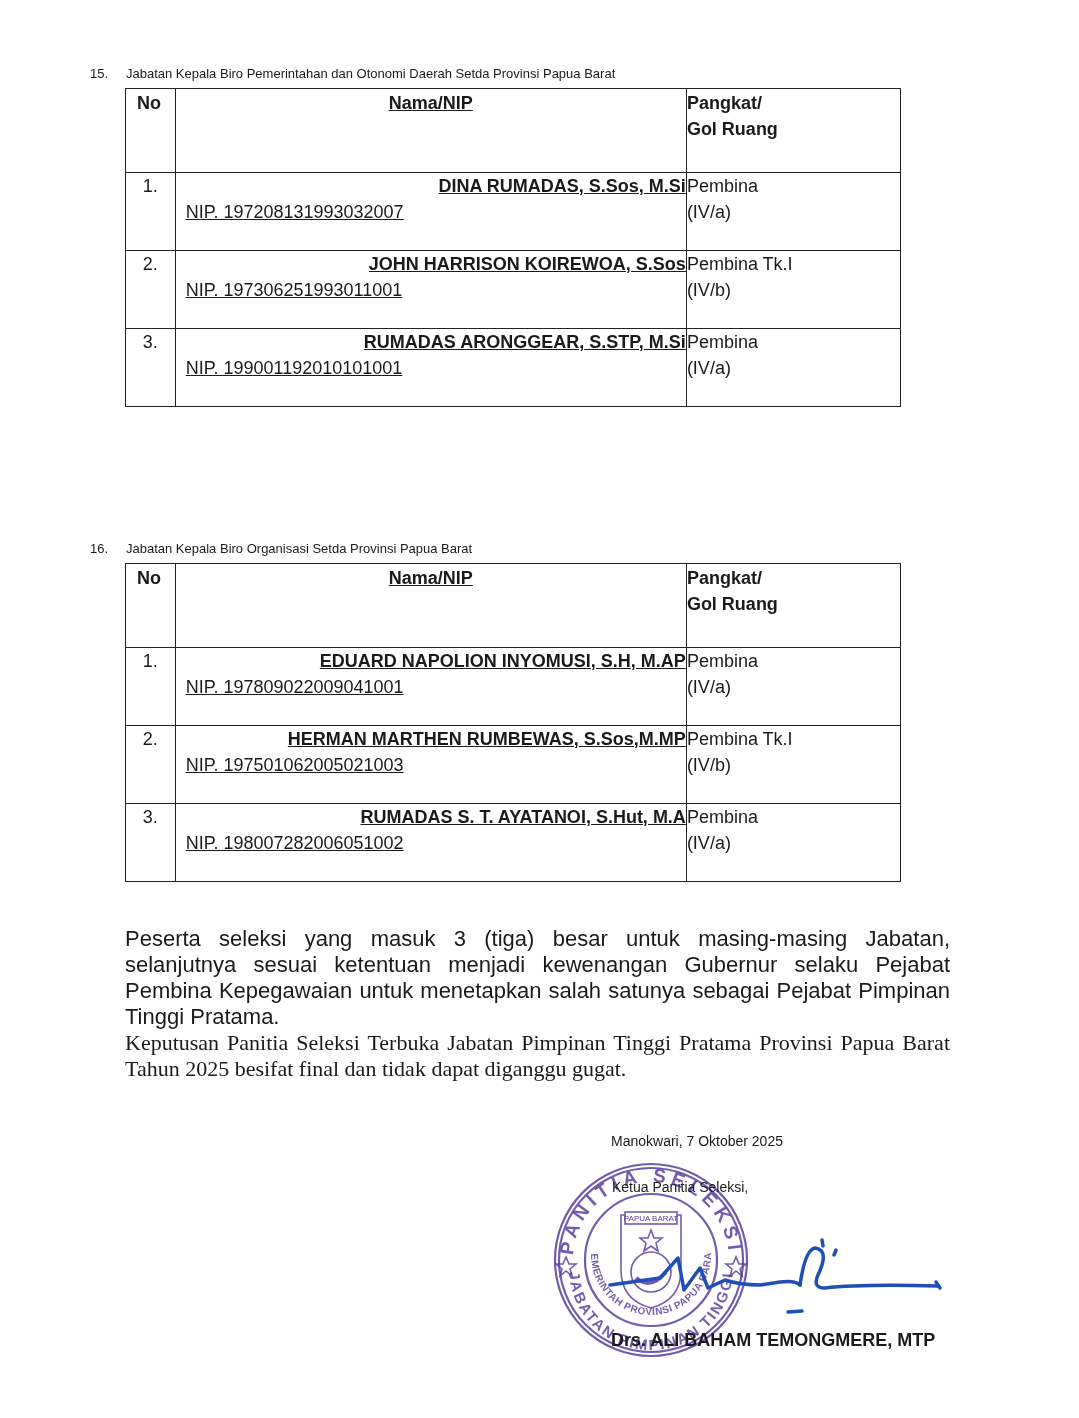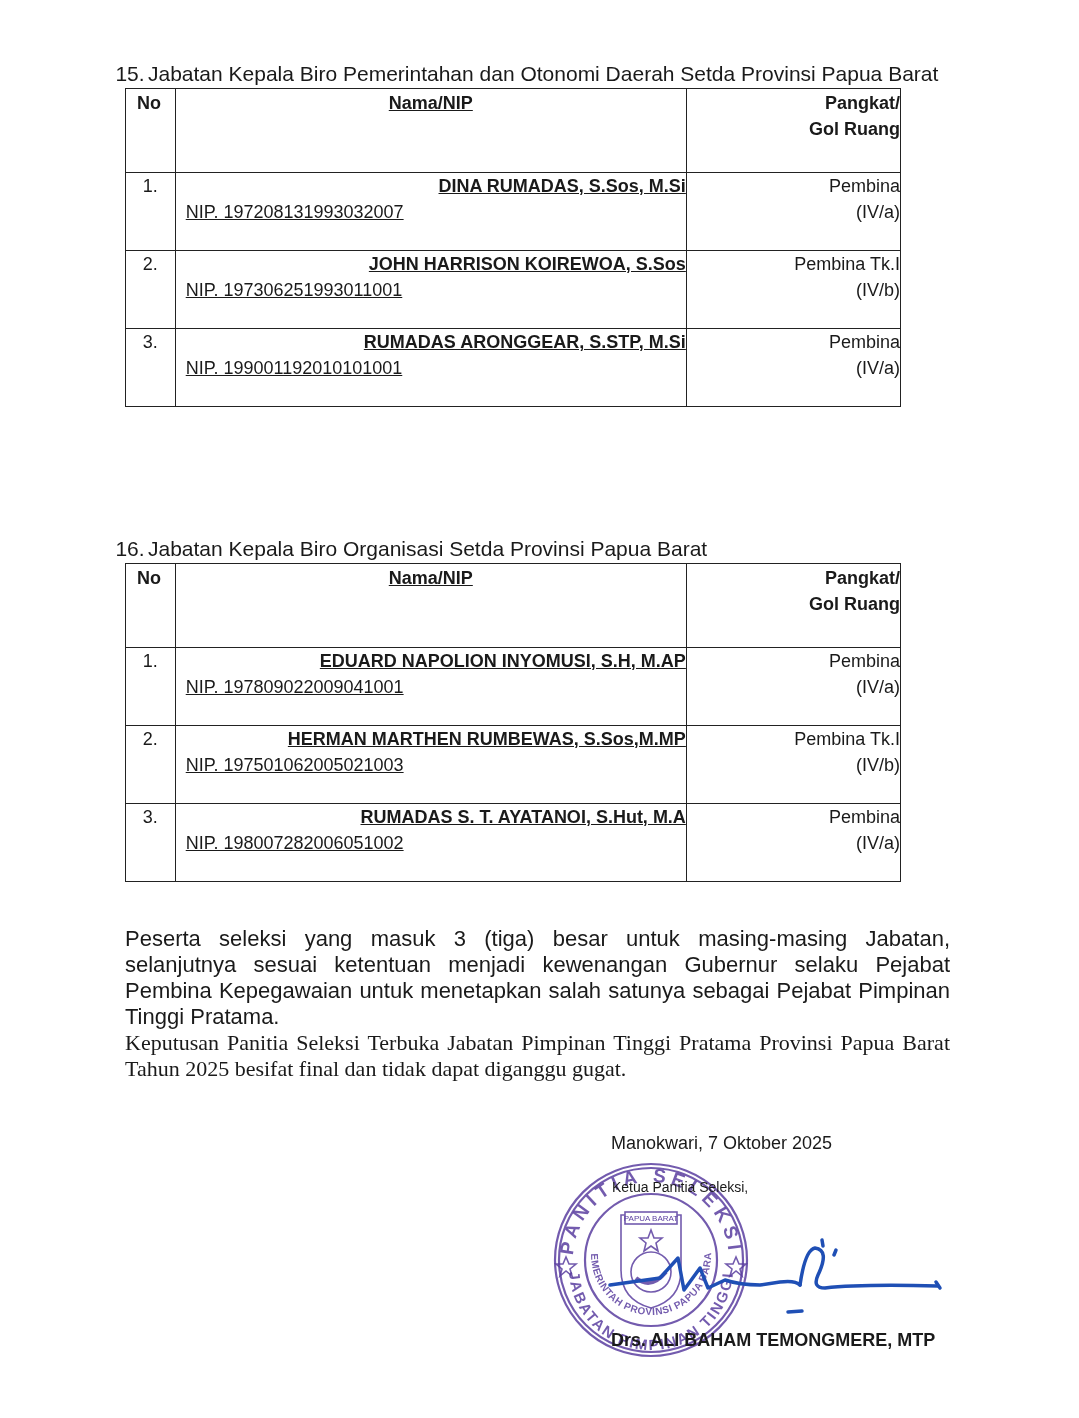--- a/index.html
+++ b/index.html
@@ -2,49 +2,48 @@
 <html><head>
 <meta charset="utf-8">
 <style>
   html, body { margin: 0; padding: 0; background: #ffffff; }
   body {
     width: 1079px; height: 1418px; position: relative; overflow: hidden;
     font-family: "Liberation Sans", "DejaVu Sans", sans-serif;
     color: #1a1a1a;
   }
   .section-title {
-    position: absolute; left: 112px; font-size: 21px; line-height: 22px;
+    position: absolute; left: 90px; font-size: 13px; line-height: 22px;
     white-space: nowrap;
-    text-align: center;
   }
   .section-title .num { display: inline-block; width: 36px; }
   table.cand {
     position: absolute; left: 125px; width: 776px;
     border-collapse: collapse; font-size: 18px;
   }
   table.cand td, table.cand th {
     border: 1.5px solid #222; vertical-align: top; padding: 0;
   }
   table.cand th { font-weight: bold; line-height: 26px; padding-top: 1px; }
   .col-no { width: 50px; text-align: center; }
   .col-name { width: 540px; text-align: left; text-decoration: underline; }
-  .col-rank { width: 226px; text-align: right; }
+  .col-rank { width: 226px; text-align: left; }
   th.col-no { text-align: left; padding-left: 11px !important; width: 39px; }
   th.col-name { text-align: center; }
   tr.head { height: 84px; }
   tr.row { height: 78px; }
   td { line-height: 26px; padding-top: 0; }
   td.col-no { padding-top: 0; }
   td.col-name .name { font-weight: bold; padding-left: 10px; text-align: right; }
   td.col-name .nip { padding-left: 10px; }
   .para {
     position: absolute; left: 125px; width: 825px; font-size: 22px;
     line-height: 26px; text-align: justify; text-align-last: left;
   }
-  .place-date { position: absolute; left: 611px; top: 1133px; font-size: 18px; white-space: nowrap; }
+  .place-date { position: absolute; left: 611px; top: 1133px; font-size: 14px; white-space: nowrap; }
   .sig-title { position: absolute; left: 612px; top: 1179px; font-size: 14px; white-space: nowrap; }
   .signer-name { position: absolute; left: 611px; top: 1330px; font-size: 18px; font-weight: bold; white-space: nowrap; }
   .stamp { position: absolute; left: 551px; top: 1160px; width: 200px; height: 200px; }
   .signature { position: absolute; left: 600px; top: 1230px; width: 350px; height: 90px; }
 </style>
 </head>
 <body>
 
 <div class="section-title" style="top:63px;">
   <span class="num">15.</span><span>Jabatan Kepala Biro Pemerintahan dan Otonomi Daerah Setda Provinsi Papua Barat</span>

